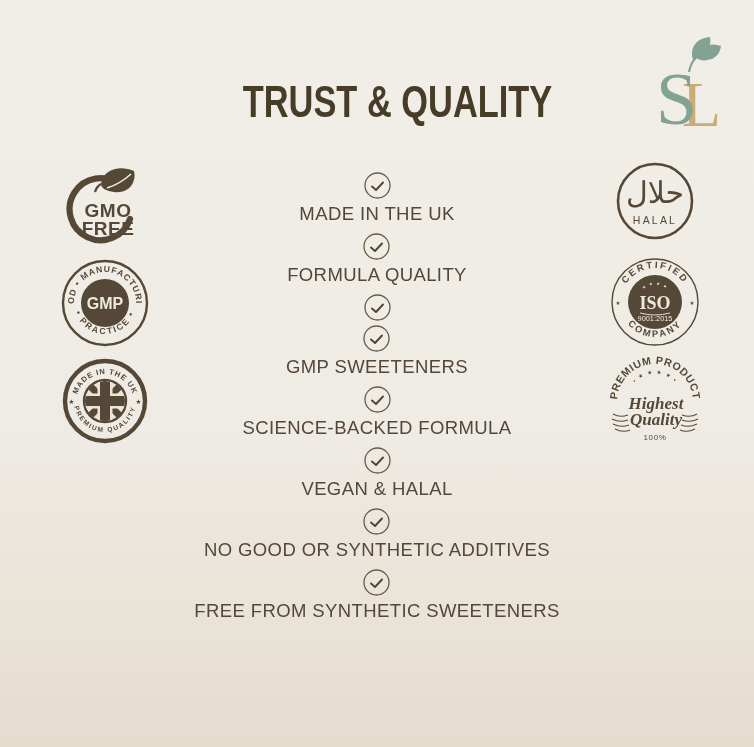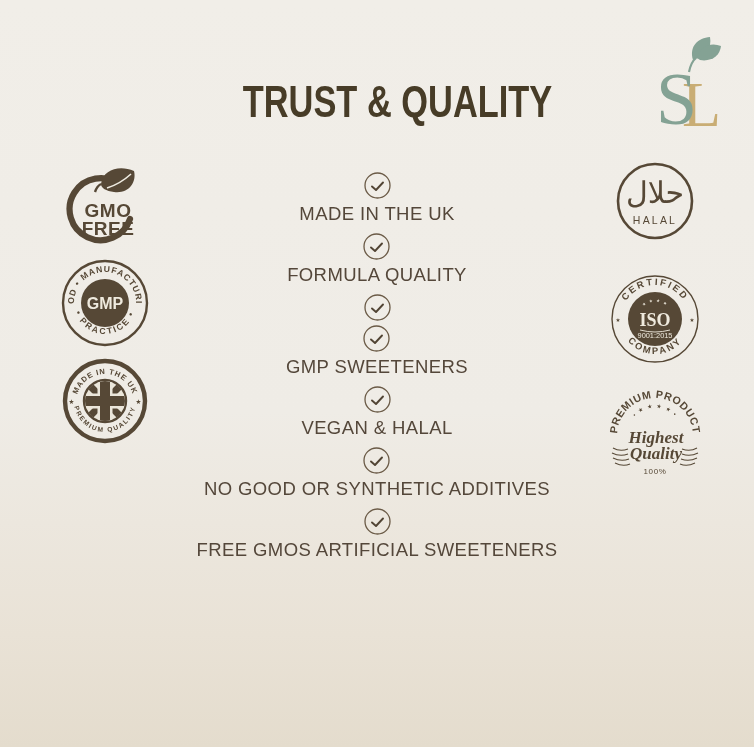--- a/index.html
+++ b/index.html
@@ -30,21 +30,21 @@
     white-space: nowrap;
   }
   
   .logo {
     position: absolute; top: 34px; right: 28px;
     width: 70px; height: 100px;
   }
   
   .badge-col { position: absolute; display: flex; flex-direction: column; align-items: center; }
   .badge-col.left  { left: 60px;  top: 164px; width: 90px; text-align: right; }
-  .badge-col.right { left: 606px; top: 161px; width: 98px; gap: 17px; }
+  .badge-col.right { left: 606px; top: 161px; width: 98px; }
   .badge { display: block; }
   .badge.gmo  { margin-bottom: 15px; }
   .badge.gmp  { margin-bottom: 11px; }
   .badge.halal{ margin-bottom: 14px; }
   .badge.iso  { margin-bottom: 7px; }
   
   .checklist {
     position: absolute; top: 172px; left: 50%;
     transform: translateX(-50%);
     width: 600px;
@@ -224,20 +224,27 @@
     </div>
 
     <div class="check-item">
       <svg class="check-icon-svg" viewBox="0 0 27 27">
           <circle cx="13.5" cy="13.5" r="12.5" fill="none" stroke="#6a5a46" stroke-width="1.3"></circle>
           <polyline points="8,14.5 12,18 19,10.5" fill="none" stroke="#514434" stroke-width="1.9" stroke-linecap="round" stroke-linejoin="round"></polyline>
         </svg>
       <div class="check-label">GMP SWEETENERS</div>
     </div>
 
+    <div class="check-item">
+      <svg class="check-icon-svg" viewBox="0 0 27 27">
+          <circle cx="13.5" cy="13.5" r="12.5" fill="none" stroke="#6a5a46" stroke-width="1.3"></circle>
+          <polyline points="8,14.5 12,18 19,10.5" fill="none" stroke="#514434" stroke-width="1.9" stroke-linecap="round" stroke-linejoin="round"></polyline>
+        </svg>
+      <div class="check-label">SCIENCE-BACKED FORMULA</div>
+    </div>
 
     <div class="check-item">
       <svg class="check-icon-svg" viewBox="0 0 27 27">
           <circle cx="13.5" cy="13.5" r="12.5" fill="none" stroke="#6a5a46" stroke-width="1.3"></circle>
           <polyline points="8,14.5 12,18 19,10.5" fill="none" stroke="#514434" stroke-width="1.9" stroke-linecap="round" stroke-linejoin="round"></polyline>
         </svg>
       <div class="check-label">VEGAN &amp; HALAL</div>
     </div>
 
     <div class="check-item">
@@ -246,17 +253,17 @@
           <polyline points="8,14.5 12,18 19,10.5" fill="none" stroke="#514434" stroke-width="1.9" stroke-linecap="round" stroke-linejoin="round"></polyline>
         </svg>
       <div class="check-label">NO GOOD OR SYNTHETIC ADDITIVES</div>
     </div>
 
     <div class="check-item">
       <svg class="check-icon-svg" viewBox="0 0 27 27">
           <circle cx="13.5" cy="13.5" r="12.5" fill="none" stroke="#6a5a46" stroke-width="1.3"></circle>
           <polyline points="8,14.5 12,18 19,10.5" fill="none" stroke="#514434" stroke-width="1.9" stroke-linecap="round" stroke-linejoin="round"></polyline>
         </svg>
-      <div class="check-label">FREE GMOS ARTIFICIAL SWEETENERS</div>
+      <div class="check-label">FREE FROM SYNTHETIC SWEETENERS</div>
     </div>
 
   </div>
 </div>
 
 </body></html>

